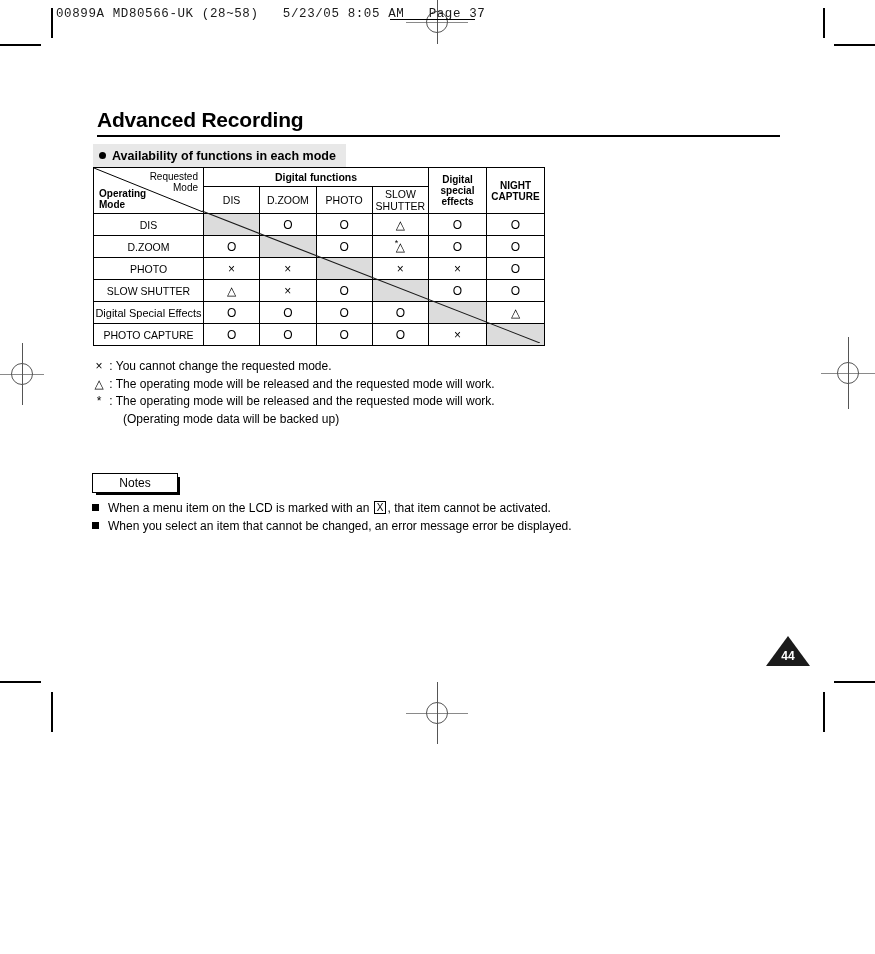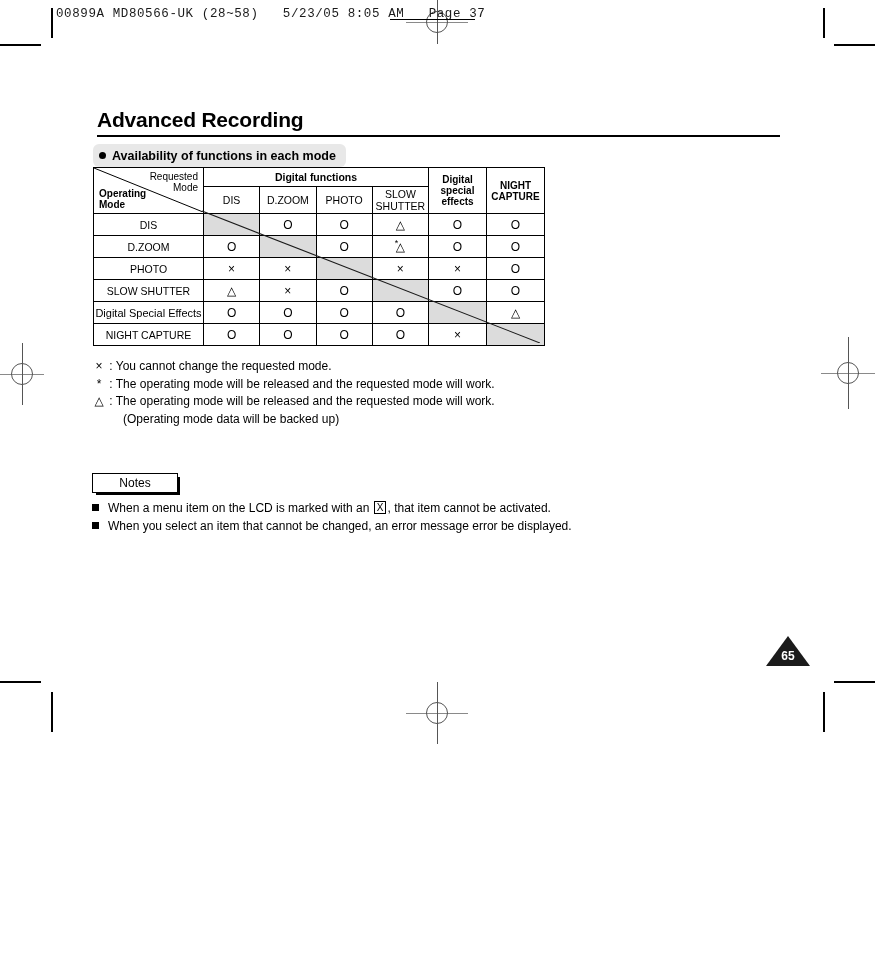--- a/index.html
+++ b/index.html
@@ -66,21 +66,20 @@
     left: 93px; top: 144px;
     height: 23px;
     background: #e8e8e8;
     padding: 1px 10px 1px 6px;
     font-size: 12.5px;
     font-weight: bold;
     display: flex;
     align-items: center;
     gap: 6px;
     box-sizing: border-box;
-    border-radius: 6px;
   }
   .bullet-dot {
     width: 7px; height: 7px; border-radius: 50%; background: #000;
     display: inline-block; flex: none;
   }
 
   
   .mtable {
     position: absolute;
     left: 93px; top: 167px;
@@ -318,53 +317,53 @@
       <tr>
         <td class="rowlabel small">Digital Special Effects</td>
         <td class="cell"><span class="sym">O</span></td>
         <td class="cell"><span class="sym">O</span></td>
         <td class="cell"><span class="sym">O</span></td>
         <td class="cell"><span class="sym">O</span></td>
         <td class="cell shaded"></td>
         <td class="cell"><span class="sym">△</span></td>
       </tr>
       <tr>
-        <td class="rowlabel">NIGHT CAPTURE</td>
+        <td class="rowlabel">PHOTO CAPTURE</td>
         <td class="cell"><span class="sym">O</span></td>
         <td class="cell"><span class="sym">O</span></td>
         <td class="cell"><span class="sym">O</span></td>
         <td class="cell"><span class="sym">O</span></td>
         <td class="cell"><span class="sym">×</span></td>
         <td class="cell shaded"></td>
       </tr>
     </tbody>
 </table>
 
 <svg class="diag-svg" viewBox="0 0 447 176" preserveAspectRatio="none">
   <line x1="109" y1="44" x2="447" y2="176" stroke="#1a1a1a" stroke-width="1.1"></line>
 </svg>
 
 <div class="legend">
     <div class="lrow"><span class="lsym">×</span><span> : You cannot change the requested mode.</span></div>
+    <div class="lrow"><span class="lsym">△</span><span> : The operating mode will be released and the requested mode will work.</span></div>
     <div class="lrow"><span class="lsym">*</span><span> : The operating mode will be released and the requested mode will work.</span></div>
-    <div class="lrow"><span class="lsym">△</span><span> : The operating mode will be released and the requested mode will work.</span></div>
     <div class="lcont">(Operating mode data will be backed up)</div>
   </div>
 
 <div class="notes-box">
   <span>Notes</span>
 </div>
 <div class="note-line" style="top:501px;">
   <span class="note-sq"></span>
   <span>
     <span>When a menu item on the LCD is marked with an</span>
     <span class="boxed-x">X</span><span>, that item cannot be activated.</span>
   </span>
 </div>
 <div class="note-line" style="top:519px;">
   <span class="note-sq"></span>
   <span>When you select an item that cannot be changed, an error message error be displayed.</span>
 </div>
 
 <div class="pagebadge">
   <div class="tri"></div>
-  <div class="num">65</div>
+  <div class="num">44</div>
 </div>
 
 </body></html>

